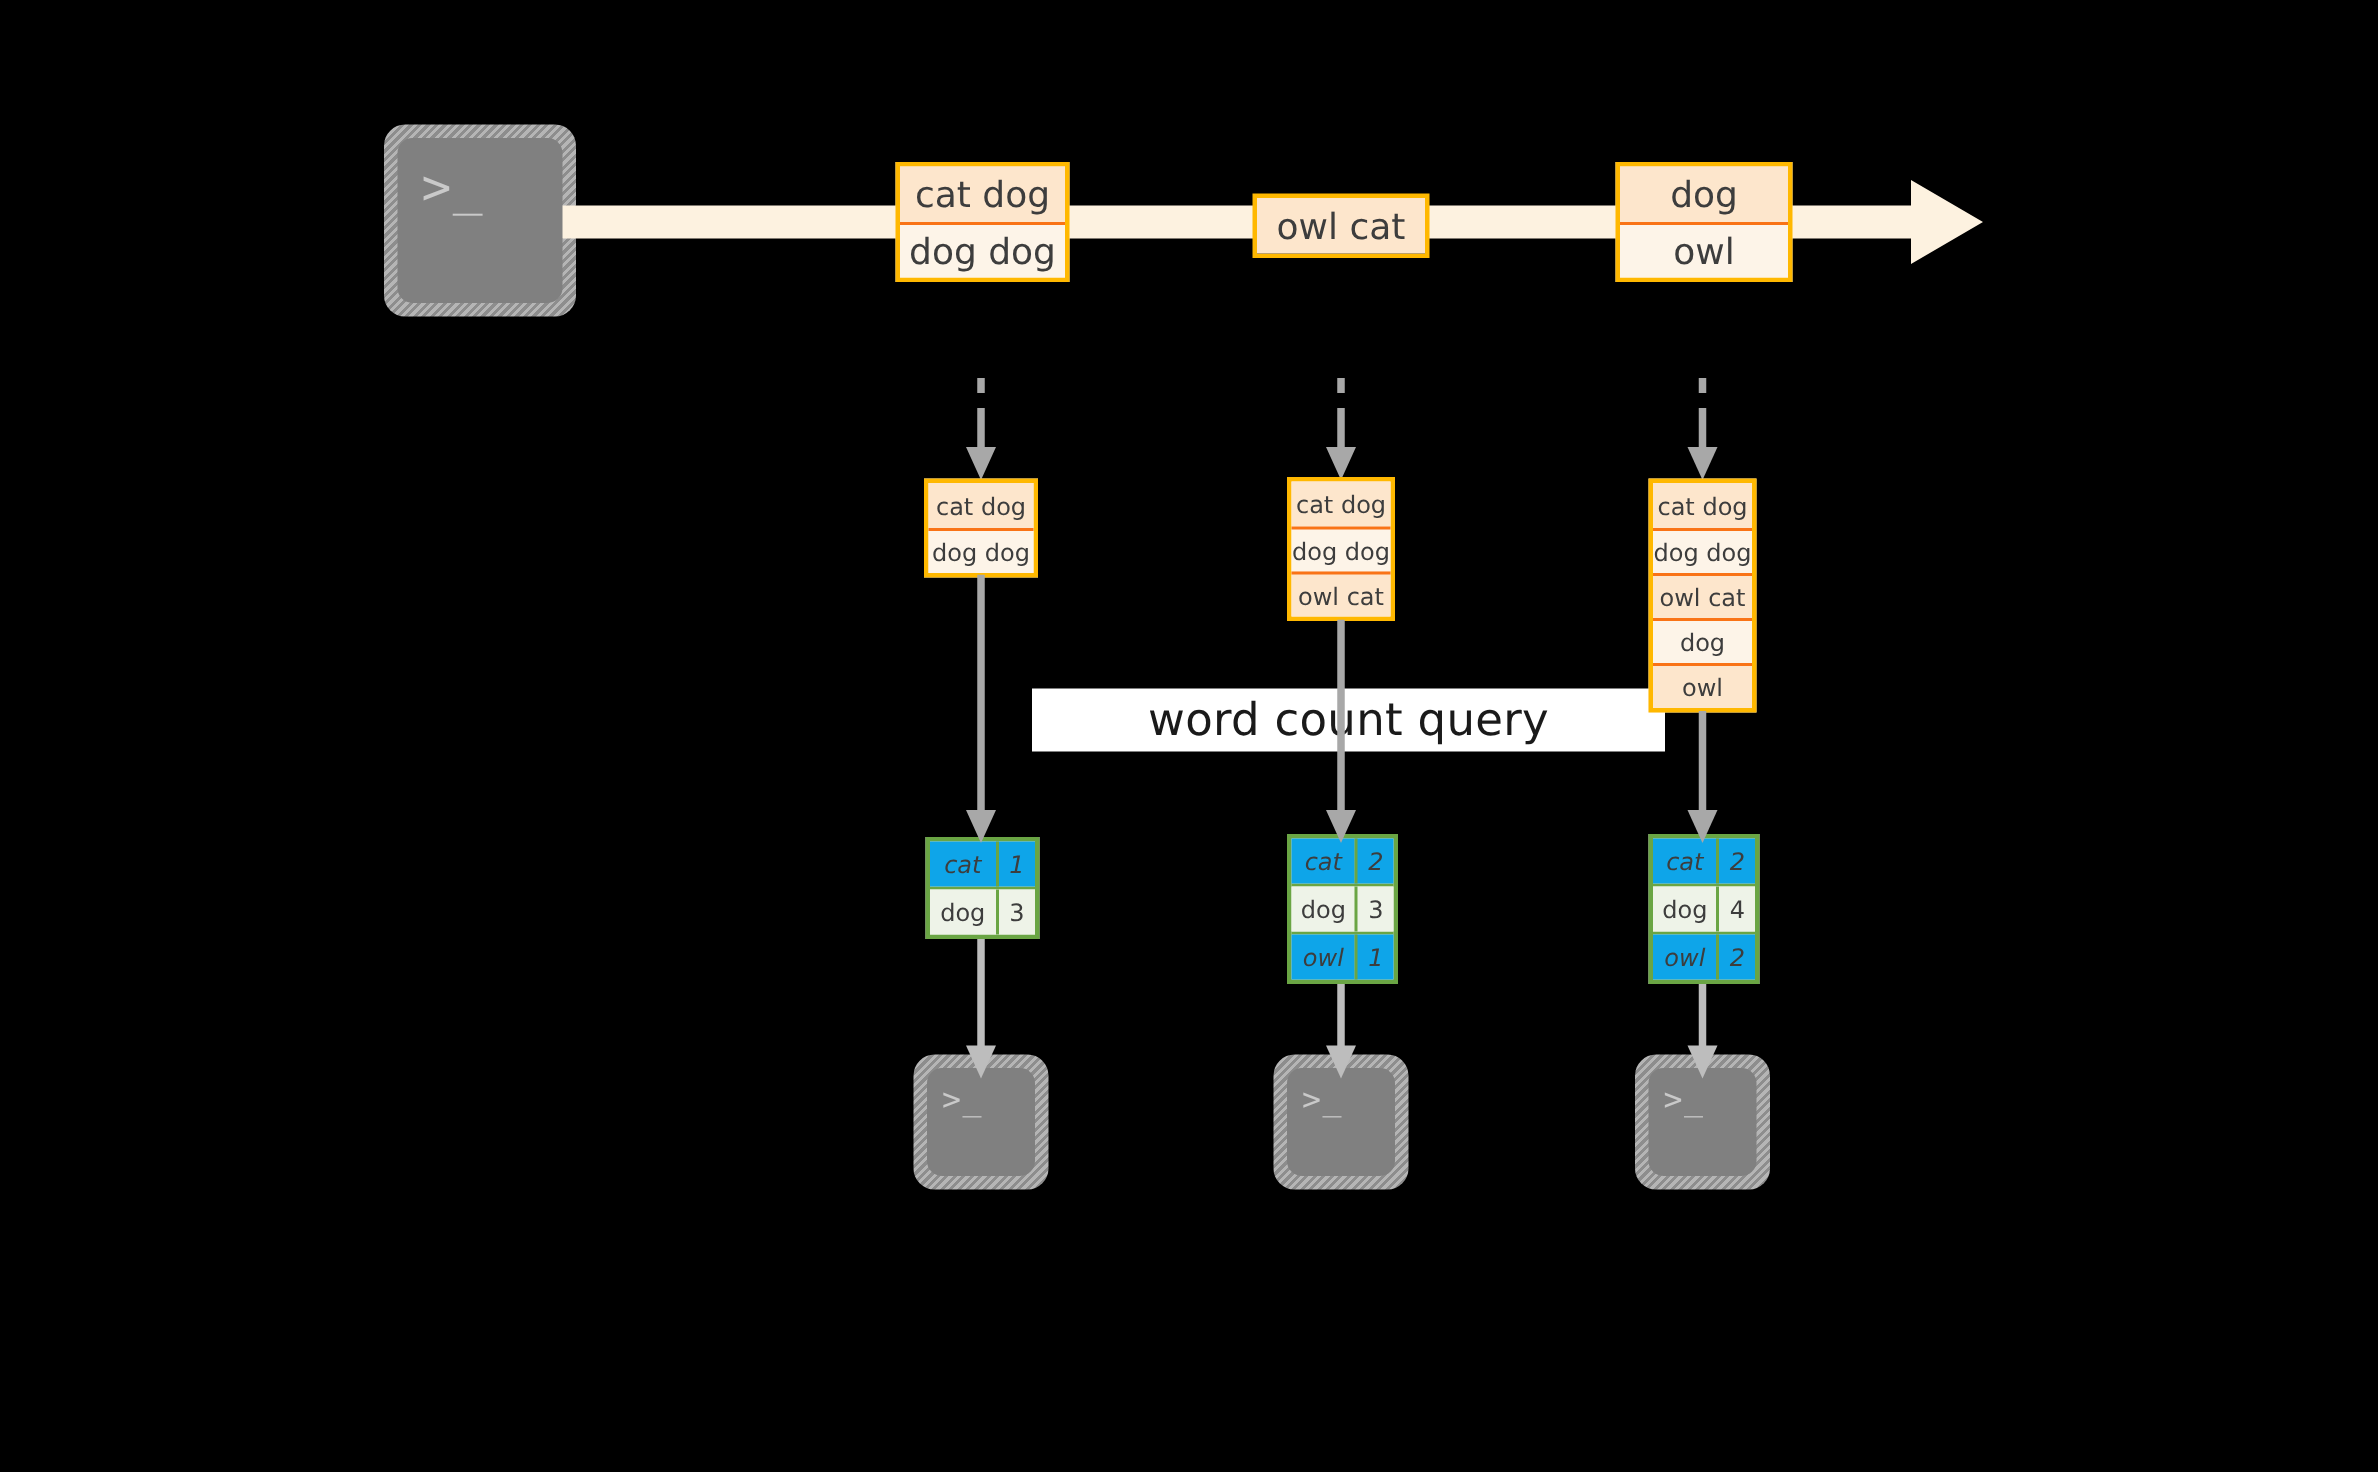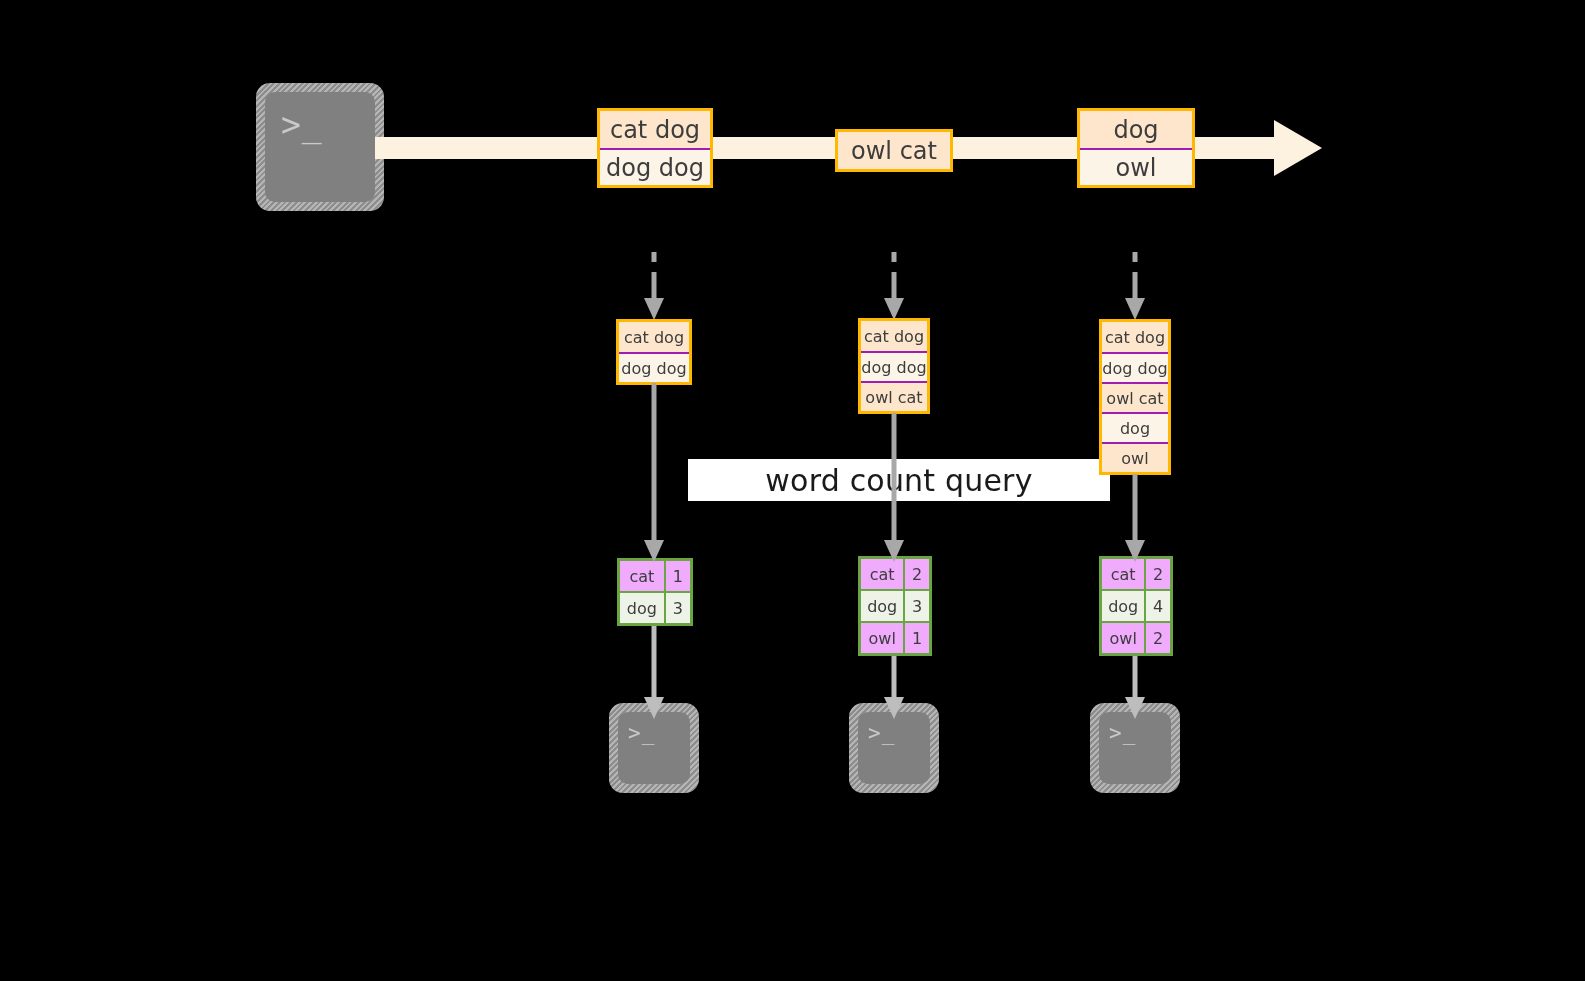--- a/index.html
+++ b/index.html
@@ -84,21 +84,21 @@
   .rec-row {
     box-sizing: border-box;
     display: flex;
     align-items: center;
     justify-content: center;
     color: #3d3d3d;
     white-space: nowrap;
   }
   .rec-row.dark { background: #fde6cc; }
   .rec-row.light { background: #fdf4e8; }
-  .rec-row + .rec-row { border-top: 2px solid #a21caf; }
+  .rec-row + .rec-row { border-top: 2px solid #f97316; }
 
   #top-box-1 { left: 597px; top: 108px; width: 116px; }
   #top-box-1 .rec-row { height: 37px; font-size: 24px; }
   #top-box-2 { left: 835px; top: 129px; width: 118px; }
   #top-box-2 .rec-row { height: 37px; font-size: 24px; }
   #top-box-3 { left: 1077px; top: 108px; width: 118px; }
   #top-box-3 .rec-row { height: 37px; font-size: 24px; }
 
   
   .list-box {
@@ -120,21 +120,21 @@
     box-sizing: border-box;
     border: 3px solid #6aa544;
     z-index: 4;
     background: #eef3e8;
   }
   .res-row {
     display: flex;
     height: 30px;
   }
   .res-row + .res-row { border-top: 2px solid #6aa544; }
-  .res-row.dark .res-cell { background: #f0abfc; }
+  .res-row.dark .res-cell { background: #0ea5e9; font-style: italic; }
   .res-row.light .res-cell { background: #eef3e8; }
   .res-cell {
     box-sizing: border-box;
     display: flex;
     align-items: center;
     justify-content: center;
     color: #3d3d3d;
     font-size: 16px;
   }
   .res-cell.word { width: 45px; }

